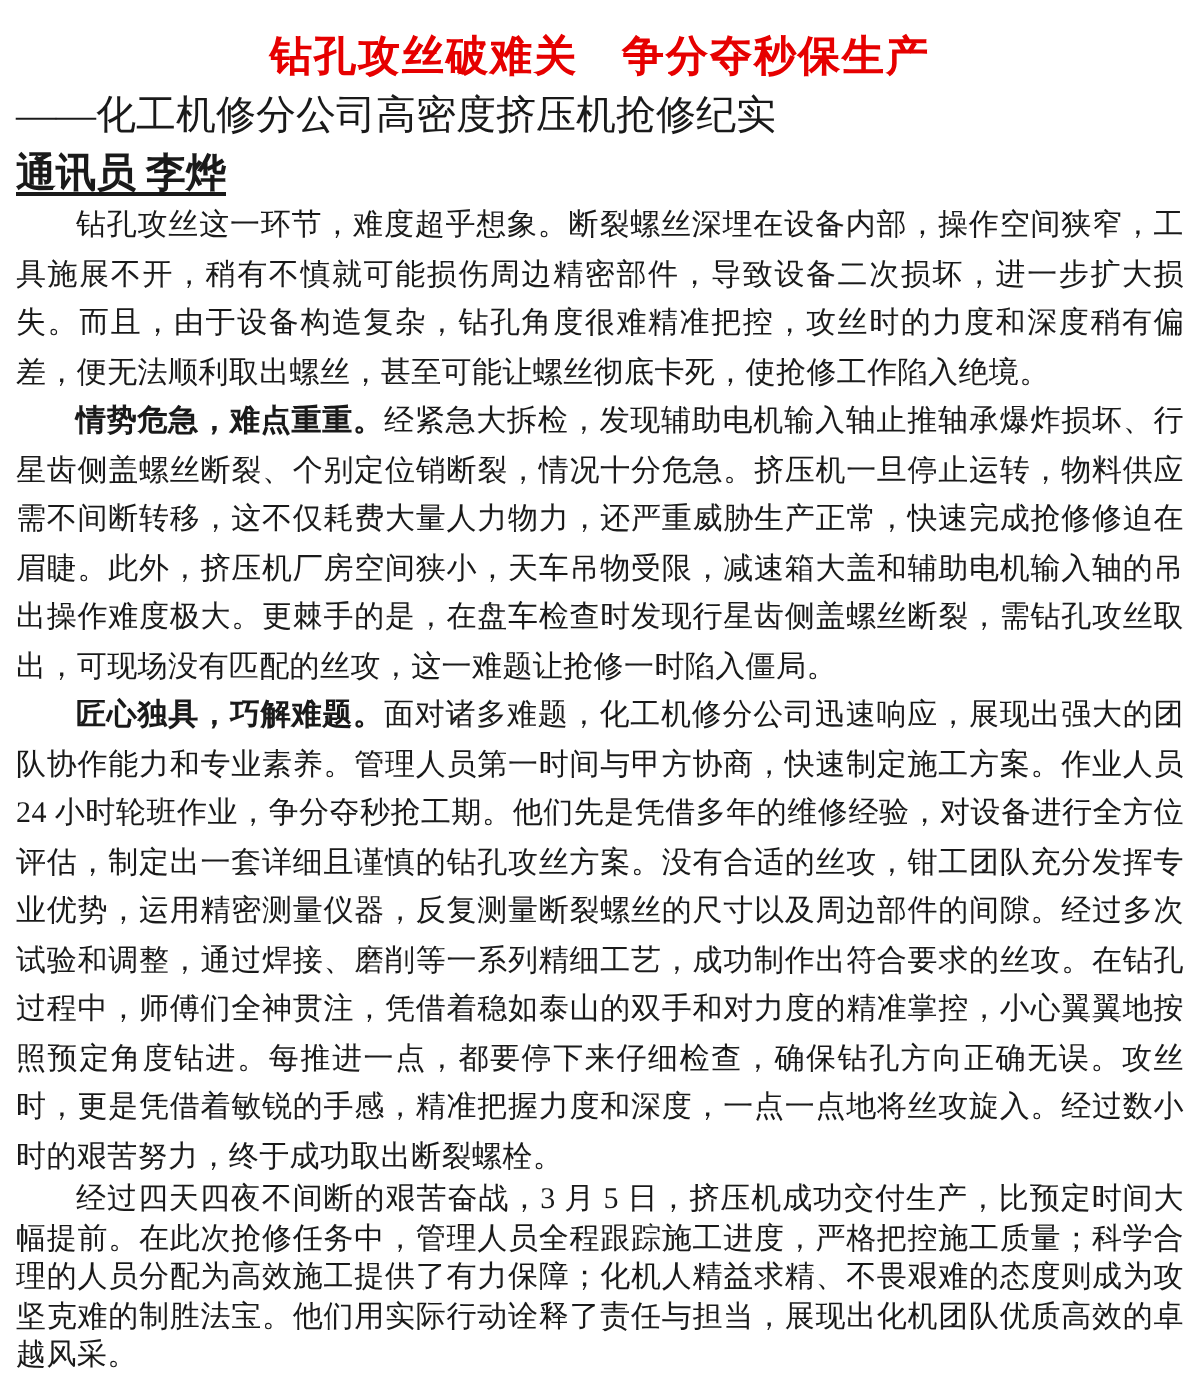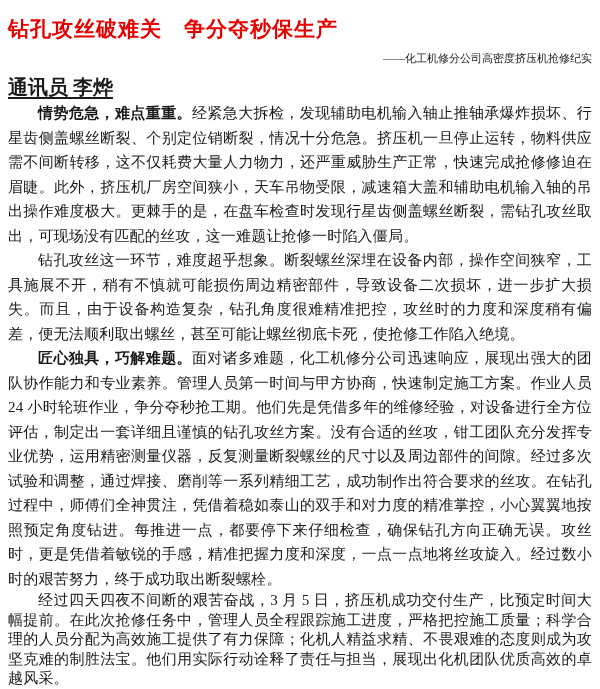--- a/index.html
+++ b/index.html
@@ -13,30 +13,31 @@
     height: 689px;
     background: #ffffff;
     overflow: hidden;
     box-sizing: border-box;
     padding: 10px 8px 0 8px;
     font-family: "Liberation Serif", "DejaVu Serif", serif;
     color: #1a1a1a;
   }
   .title {
     margin: 4px 0 0 0;
+    text-align: center;
     font-family: "Liberation Sans", "DejaVu Sans", sans-serif;
     font-size: 21px;
     font-weight: bold;
     letter-spacing: 1px;
     line-height: 30px;
   }
   .subtitle {
     margin-top: 3px;
-    text-align: right;
-    font-size: 11px;
+    text-align: left;
+    font-size: 20px;
     line-height: 22px;
     color: #1a1a1a;
   }
   .byline {
     margin-top: 8px;
     font-size: 20px;
     font-weight: bold;
     line-height: 20px;
   }
   .byline span {
@@ -64,18 +65,18 @@
 </head>
 <body>
 
 <div class="page">
   <h1 class="title" style="color: rgb(230, 0, 0);">钻孔攻丝破难关　争分夺秒保生产</h1>
   <div class="subtitle">——化工机修分公司高密度挤压机抢修纪实</div>
   <div class="byline">
     <span>通讯员 李烨</span>
   </div>
   <div class="body-text">
+    <p><span class="lead"></span><span>钻孔攻丝这一环节，难度超乎想象。断裂螺丝深埋在设备内部，操作空间狭窄，工具施展不开，稍有不慎就可能损伤周边精密部件，导致设备二次损坏，进一步扩大损失。而且，由于设备构造复杂，钻孔角度很难精准把控，攻丝时的力度和深度稍有偏差，便无法顺利取出螺丝，甚至可能让螺丝彻底卡死，使抢修工作陷入绝境。</span></p>
     <p><span class="lead">情势危急，难点重重。</span><span>经紧急大拆检，发现辅助电机输入轴止推轴承爆炸损坏、行星齿侧盖螺丝断裂、个别定位销断裂，情况十分危急。挤压机一旦停止运转，物料供应需不间断转移，这不仅耗费大量人力物力，还严重威胁生产正常，快速完成抢修修迫在眉睫。此外，挤压机厂房空间狭小，天车吊物受限，减速箱大盖和辅助电机输入轴的吊出操作难度极大。更棘手的是，在盘车检查时发现行星齿侧盖螺丝断裂，需钻孔攻丝取出，可现场没有匹配的丝攻，这一难题让抢修一时陷入僵局。</span></p>
-    <p><span class="lead"></span><span>钻孔攻丝这一环节，难度超乎想象。断裂螺丝深埋在设备内部，操作空间狭窄，工具施展不开，稍有不慎就可能损伤周边精密部件，导致设备二次损坏，进一步扩大损失。而且，由于设备构造复杂，钻孔角度很难精准把控，攻丝时的力度和深度稍有偏差，便无法顺利取出螺丝，甚至可能让螺丝彻底卡死，使抢修工作陷入绝境。</span></p>
     <p><span class="lead">匠心独具，巧解难题。</span><span>面对诸多难题，化工机修分公司迅速响应，展现出强大的团队协作能力和专业素养。管理人员第一时间与甲方协商，快速制定施工方案。作业人员 24 小时轮班作业，争分夺秒抢工期。他们先是凭借多年的维修经验，对设备进行全方位评估，制定出一套详细且谨慎的钻孔攻丝方案。没有合适的丝攻，钳工团队充分发挥专业优势，运用精密测量仪器，反复测量断裂螺丝的尺寸以及周边部件的间隙。经过多次试验和调整，通过焊接、磨削等一系列精细工艺，成功制作出符合要求的丝攻。在钻孔过程中，师傅们全神贯注，凭借着稳如泰山的双手和对力度的精准掌控，小心翼翼地按照预定角度钻进。每推进一点，都要停下来仔细检查，确保钻孔方向正确无误。攻丝时，更是凭借着敏锐的手感，精准把握力度和深度，一点一点地将丝攻旋入。经过数小时的艰苦努力，终于成功取出断裂螺栓。</span></p>
     <p class="tight"><span class="lead"></span><span>经过四天四夜不间断的艰苦奋战，3 月 5 日，挤压机成功交付生产，比预定时间大幅提前。在此次抢修任务中，管理人员全程跟踪施工进度，严格把控施工质量；科学合理的人员分配为高效施工提供了有力保障；化机人精益求精、不畏艰难的态度则成为攻坚克难的制胜法宝。他们用实际行动诠释了责任与担当，展现出化机团队优质高效的卓越风采。</span></p>
   </div>
 </div>
 
 </body></html>

